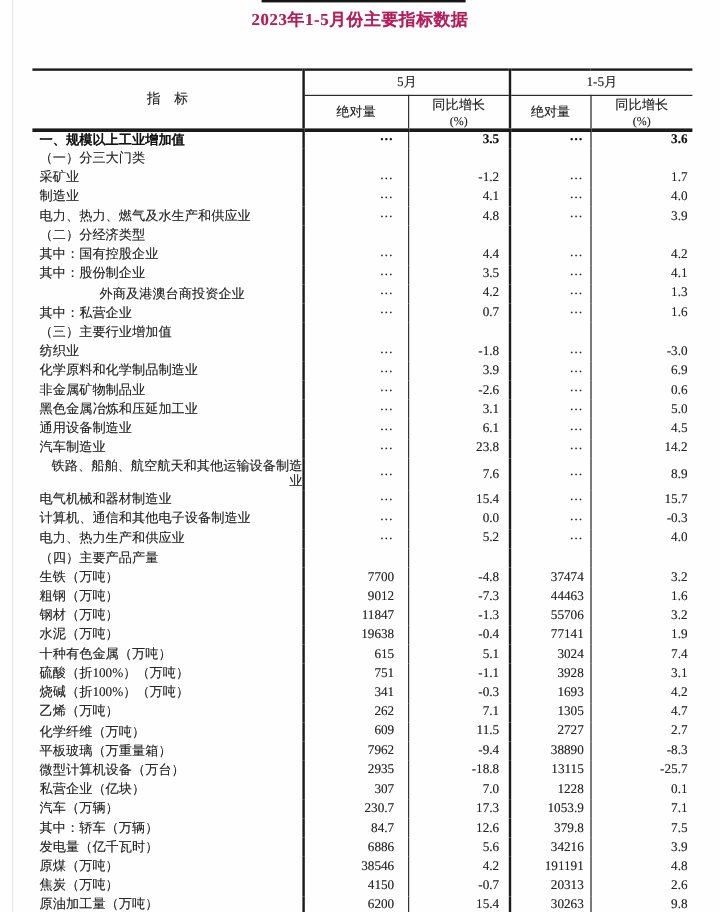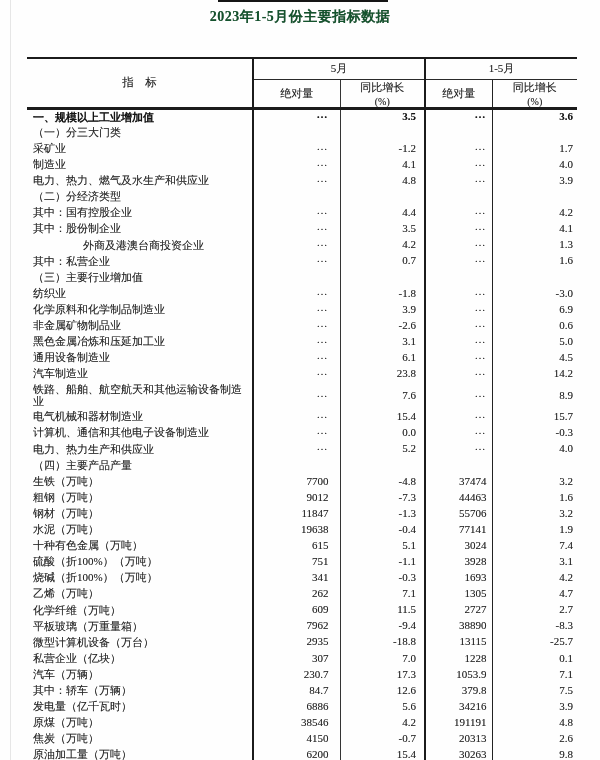--- a/index.html
+++ b/index.html
@@ -7,21 +7,21 @@
   .page {
     position:relative; width:600px; height:760px; overflow:hidden;
     background:#fefefe; color:#262626;
     font-family:"Liberation Serif","DejaVu Serif",serif;
     text-shadow:0 0 .4px rgba(40,40,40,.45);
   }
   .scan-edge { position:absolute; left:10px; top:0; width:1px; height:760px; background:#e6e6e6; }
   .top-crop-line { position:absolute; left:218px; top:0; width:170px; height:2px; background:#151515; }
   .title {
     position:absolute; top:8px; left:0; width:100%; text-align:center;
-    font-size:14px; font-weight:bold; color:#14532d; letter-spacing:.5px;
+    font-size:14px; font-weight:bold; color:#be185d; letter-spacing:.5px;
   }
   .tablewrap { position:absolute; left:27px; top:57px; width:550px; }
   table { border-collapse:collapse; table-layout:fixed; width:550px; border-top:2px solid #1b1b1b; }
   th { font-weight:normal; font-size:11px; color:#262626; text-align:center; vertical-align:middle; }
   .row-groups th { height:21px; }
   .th-indicator { border-bottom:3px solid #1b1b1b; font-size:11.5px; }
   .th-group { border-bottom:1px solid #2a2a2a; }
   .bl-thick { border-left:2px solid #1b1b1b; }
   .bl-thin  { border-left:1px solid #343434; }
   .bl-med   { border-left:1.5px solid #222; }
@@ -31,21 +31,21 @@
     height:16.1px; font-size:11px; line-height:13px;
     vertical-align:middle; white-space:nowrap; color:#272727;
   }
   td.c-label { padding-left:6px; text-align:left; white-space:normal; line-height:12.5px; }
   td.c-label.indent { padding-left:56px;margin-top:31px; }
   td.c2 { text-align:right; padding-right:11px; }
   td.c3 { text-align:right; padding-right:8px; }
   td.c4 { text-align:right; padding-right:5px; }
   td.c5 { text-align:right; padding-right:4px; }
   tr.bold td { font-weight:bold; color:#141414; }
-  tr.two-line td { height:26px; }
+  tr.two-line td { height:26px;text-align:right; }
   tr.two-line td.c-label { padding-top:1px; padding-bottom:1px; }
   .dots { position:relative; top:-2px; letter-spacing:1px; }
 </style>
 </head>
 <body>
 
 <div class="page">
   <div class="scan-edge"></div>
   <div class="top-crop-line"></div>
   <div class="title">2023年1-5月份主要指标数据</div>

